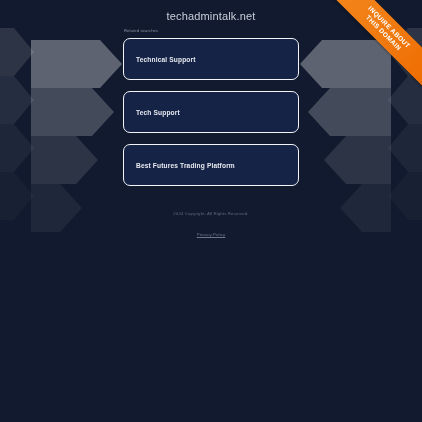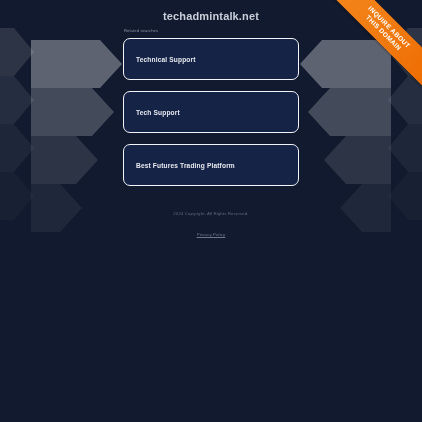--- a/index.html
+++ b/index.html
@@ -69,21 +69,21 @@
   .content {
     position: relative;
     z-index: 20;
     width: 422px;
   }
 
   .site-title {
     text-align: center;
     color: #c9ced9;
     font-size: 11px;
-    font-weight: bold;
+    font-weight: normal;
     letter-spacing: .15px;
     padding-top: 10px;
     margin: 0;
   }
 
   .related-label {
     position: absolute;
     left: 124px;
     top: 28px;
     color: #8c93a4;

